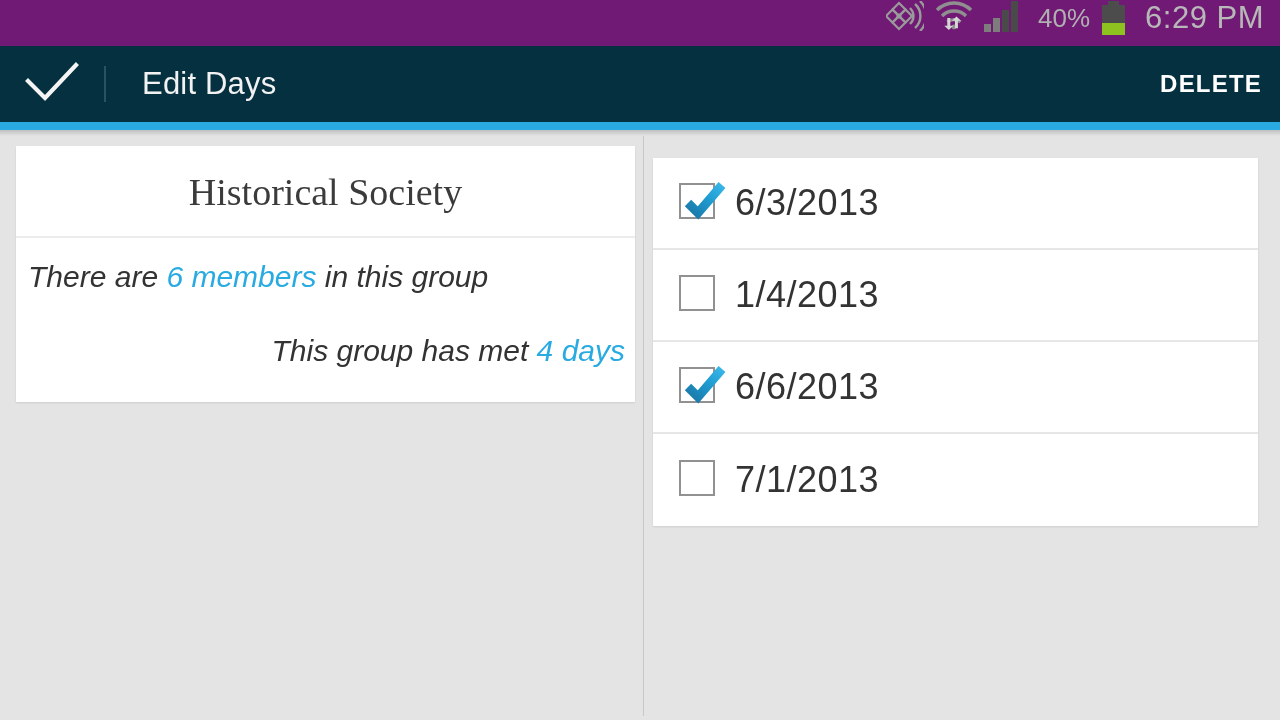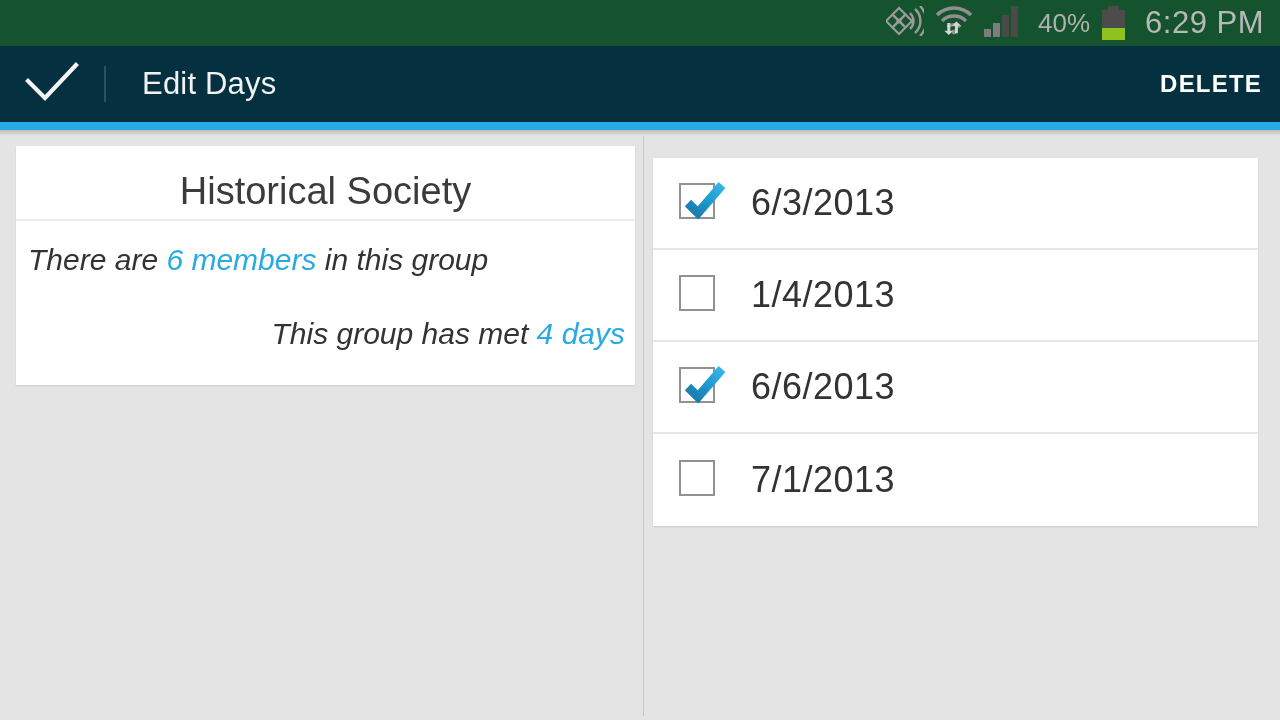--- a/index.html
+++ b/index.html
@@ -11,23 +11,23 @@
     height: 720px;
     background: #e4e4e4;
     font-family: "Liberation Sans", sans-serif;
     overflow: hidden;
     -webkit-font-smoothing: antialiased;
   }
 
   
   #status-bar {
     height: 46px;
-    background: #14532d;
-    display: flex;
-    align-items: center;
+    background: #701a75;
+    display: flex;
+    align-items: flex-start;
     justify-content: flex-end;
     padding-right: 16px;
     box-sizing: border-box;
   }
   .status-icons {
     display: flex;
     align-items: center;
     gap: 10px;
   }
   .sb-icon { display: block; }
@@ -147,22 +147,23 @@
   
   #group-card {
     background: #ffffff;
     width: 619px;
     box-shadow: 0 1px 2px rgba(0,0,0,0.10);
   }
   #group-title {
     text-align: center;
     font-size: 38px;
     color: #3b3b3b;
-    padding: 24px 10px 6px;
+    padding: 24px 10px 22px;
     border-bottom: 2px solid #ececec;
+    font-family: Liberation Serif, serif;
   }
   #group-stats {
     padding: 22px 10px 34px 12px;
     font-style: italic;
   }
   .stat-line {
     font-size: 30px;
     color: #333333;
     margin: 0 0 40px 0;
     white-space: nowrap;
@@ -205,21 +206,21 @@
     left: -2px;
     top: -8px;
     width: 52px;
     height: 52px;
     display: none;
   }
   .checkbox.checked .tick { display: block; }
   .date-label {
     font-size: 36px;
     color: #333333;
-    margin-left: 32px;
+    margin-left: 16px;
     letter-spacing: 0.5px;
   }
 </style>
 </head>
 <body>
 
 <div id="status-bar">
   <div class="status-icons">
 
     <span class="sb-icon">

